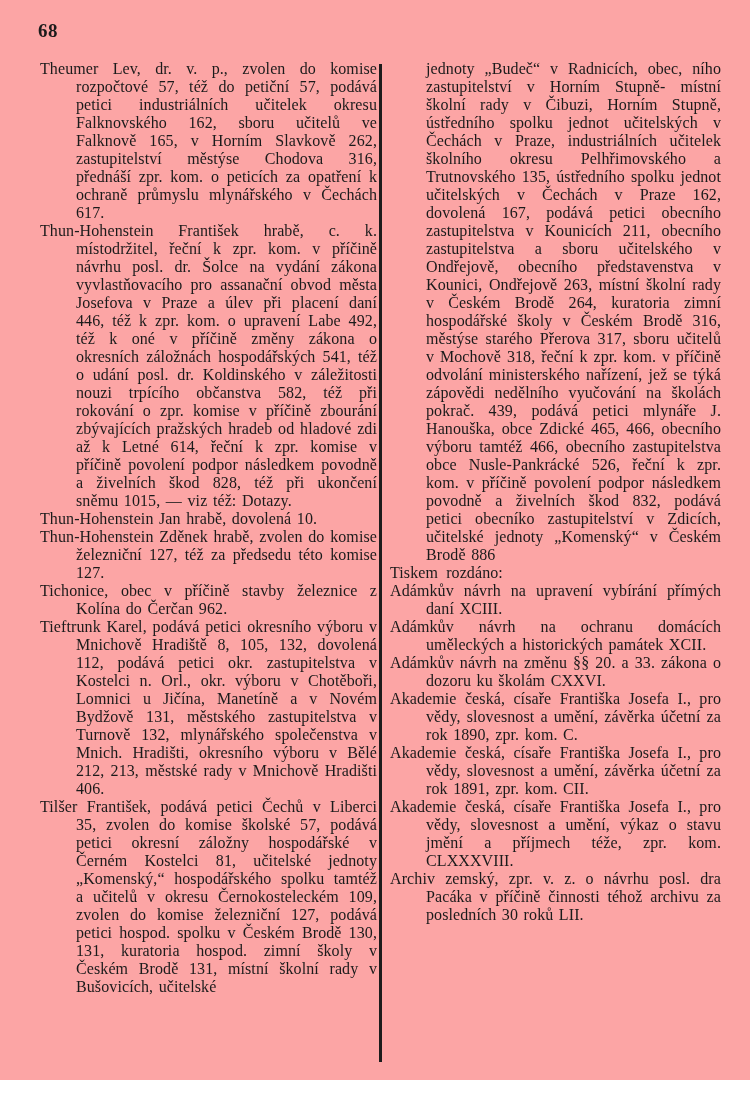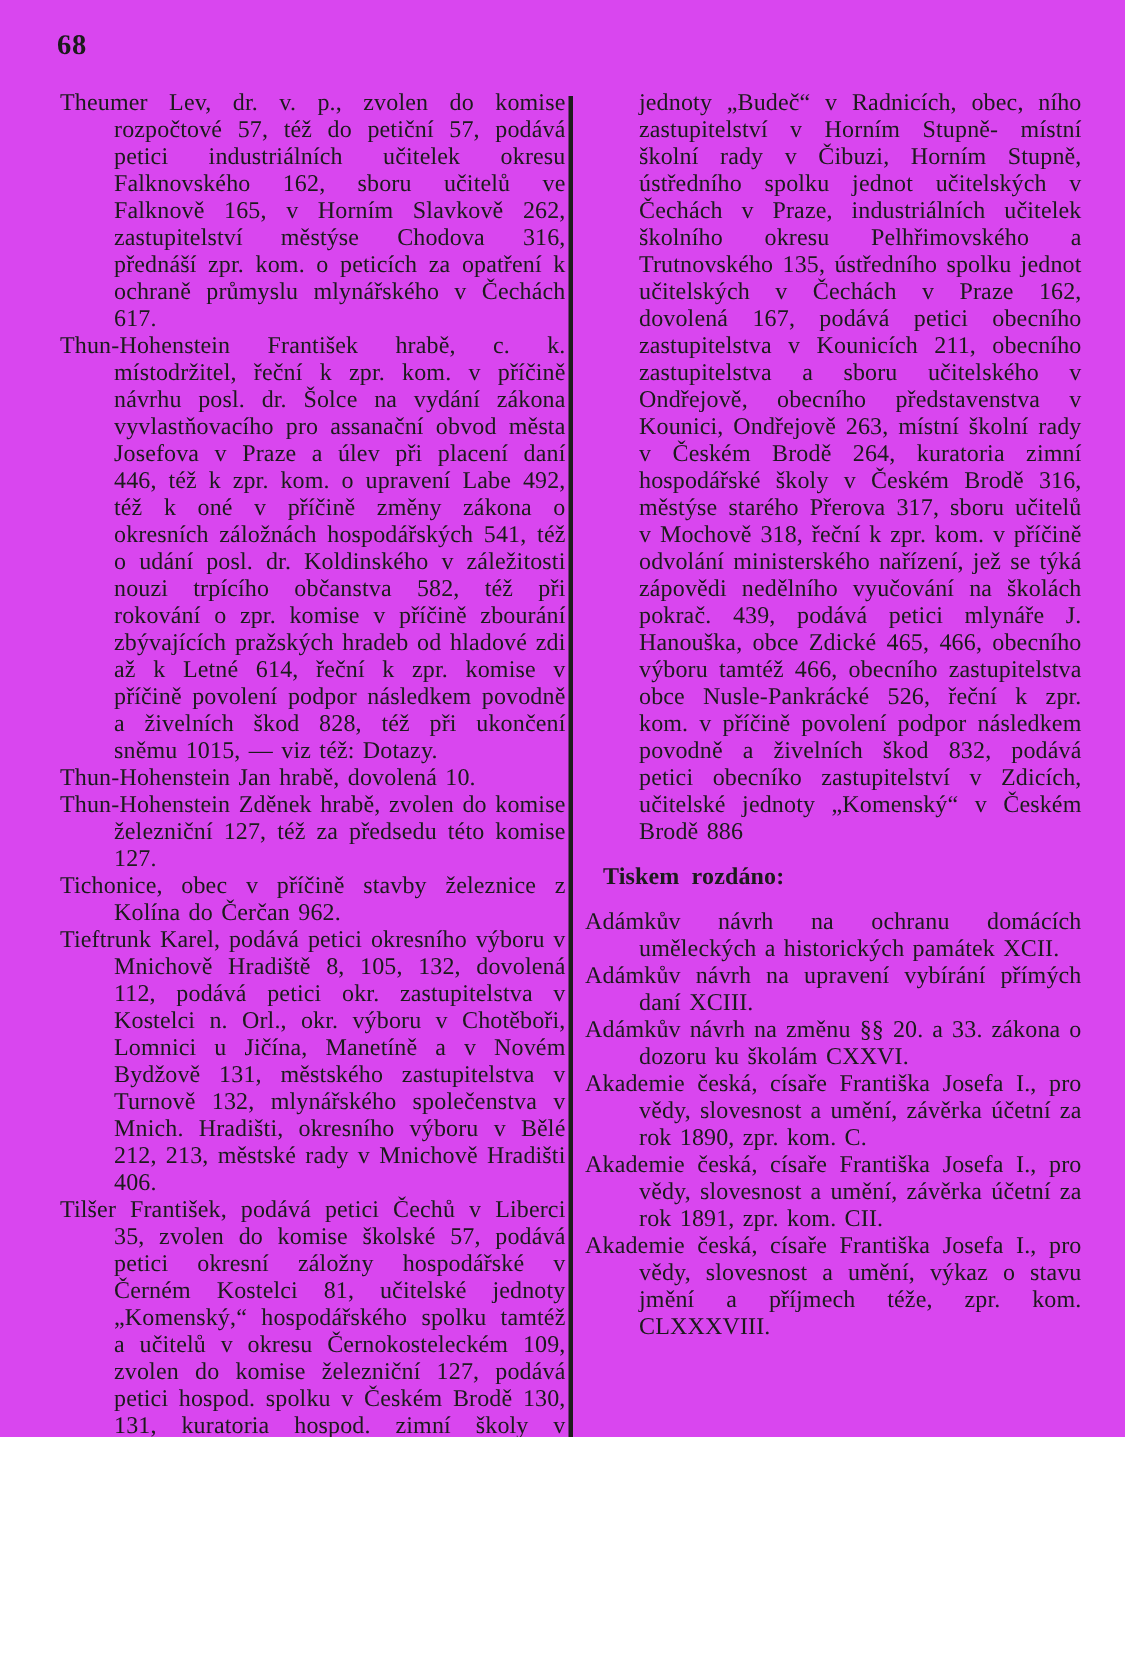--- a/index.html
+++ b/index.html
@@ -3,22 +3,22 @@
 <meta charset="utf-8">
 <style>
   html, body {
     margin: 0;
     padding: 0;
     background: #ffffff;
   }
   .page {
     position: relative;
     width: 750px;
-    height: 958px;
-    background: #d946ef;
+    height: 1080px;
+    background: #fca5a5;
     overflow: hidden;
     font-family: "Liberation Serif", "DejaVu Serif", serif;
     color: #1b1b1b;
   }
   .page-number {
     position: absolute;
     top: 20px;
     left: 38px;
     font-size: 19px;
     font-weight: bold;
@@ -53,22 +53,22 @@
     margin: 0;
     padding-left: 36px;
     text-indent: -36px;
   }
   p.continuation {
     margin: 0;
     padding-left: 36px;
     text-indent: 0;
   }
   p.section-heading {
-    margin: 12px;
-    font-weight: bold;
+    margin: 0;
+    font-weight: normal;
     word-spacing: 0.25em;
   }
   .head {
     font-weight: normal;
   }
 </style>
 </head>
 <body>
 
 <div class="page">
@@ -83,21 +83,22 @@
     <p class="entry"><b class="head">Tichonice</b><span>, obec v příčině stavby železnice z Kolína do Čerčan 962.</span></p>
     <p class="entry"><b class="head">Tieftrunk</b><span> Karel, podává petici okresního výboru v Mnichově Hradiště 8, 105, 132, dovolená 112, podává petici okr. zastupitelstva v Kostelci n. Orl., okr. výboru v Chotěboři, Lomnici u Jičína, Manetíně a v Novém Bydžově 131, městského zastupitelstva v Turnově 132, mlynářského společenstva v Mnich. Hradišti, okresního výboru v Bělé 212, 213, městské rady v Mnichově Hradišti 406.</span></p>
     <p class="entry"><b class="head">Tilšer</b><span> František, podává petici Čechů v Liberci 35, zvolen do komise školské 57, podává petici okresní záložny hospodářské v Černém Kostelci 81, učitelské jednoty „Komenský,“ hospodářského spolku tamtéž a učitelů v okresu Černokosteleckém 109, zvolen do komise železniční 127, podává petici hospod. spolku v Českém Brodě 130, 131, kuratoria hospod. zimní školy v Českém Brodě 131, místní školní rady v Bušovicích, učitelské</span></p>
   </div>
 
   <div class="column-divider"></div>
 
   <div class="column column-right">
     <p class="continuation">jednoty „Budeč“ v Radnicích, obec, ního zastupitelství v Horním Stupně- místní školní rady v Čibuzi, Horním Stupně, ústředního spolku jednot učitelských v Čechách v Praze, industriálních učitelek školního okresu Pelhřimovského a Trutnovského 135, ústředního spolku jednot učitelských v Čechách v Praze 162, dovolená 167, podává petici obecního zastupitelstva v Kounicích 211, obecního zastupitelstva a sboru učitelského v Ondřejově, obecního představenstva v Kounici, Ondřejově 263, místní školní rady v Českém Brodě 264, kuratoria zimní hospodářské školy v Českém Brodě 316, městýse starého Přerova 317, sboru učitelů v Mochově 318, řeční k zpr. kom. v příčině odvolání ministerského nařízení, jež se týká zápovědi nedělního vyučování na školách pokrač. 439, podává petici mlynáře J. Hanouška, obce Zdické 465, 466, obecního výboru tamtéž 466, obecního zastupitelstva obce Nusle-Pankrácké 526, řeční k zpr. kom. v příčině povolení podpor následkem povodně a živelních škod 832, podává petici obecníko zastupitelství v Zdicích, učitelské jednoty „Komenský“ v Českém Brodě 886</p>
     <p class="section-heading">Tiskem rozdáno:</p>
+    <p class="entry">Adámkův návrh na upravení vybírání přímých daní XCIII.</p>
     <p class="entry">Adámkův návrh na ochranu domácích uměleckých a historických památek XCII.</p>
-    <p class="entry">Adámkův návrh na upravení vybírání přímých daní XCIII.</p>
     <p class="entry">Adámkův návrh na změnu §§ 20. a 33. zákona o dozoru ku školám CXXVI.</p>
     <p class="entry">Akademie česká, císaře Františka Josefa I., pro vědy, slovesnost a umění, závěrka účetní za rok 1890, zpr. kom. C.</p>
     <p class="entry">Akademie česká, císaře Františka Josefa I., pro vědy, slovesnost a umění, závěrka účetní za rok 1891, zpr. kom. CII.</p>
     <p class="entry">Akademie česká, císaře Františka Josefa I., pro vědy, slovesnost a umění, výkaz o stavu jmění a příjmech téže, zpr. kom. CLXXXVIII.</p>
+    <p class="entry">Archiv zemský, zpr. v. z. o návrhu posl. dra Pacáka v příčině činnosti téhož archivu za posledních 30 roků LII.</p>
   </div>
 
 </div>
 
 </body></html>

